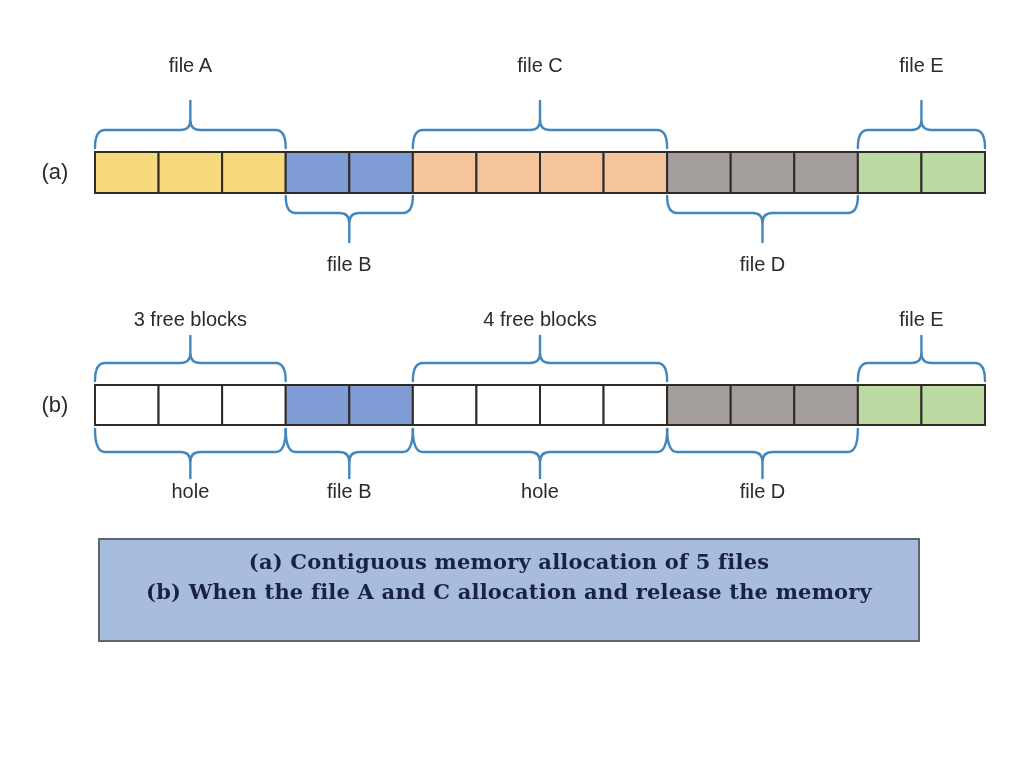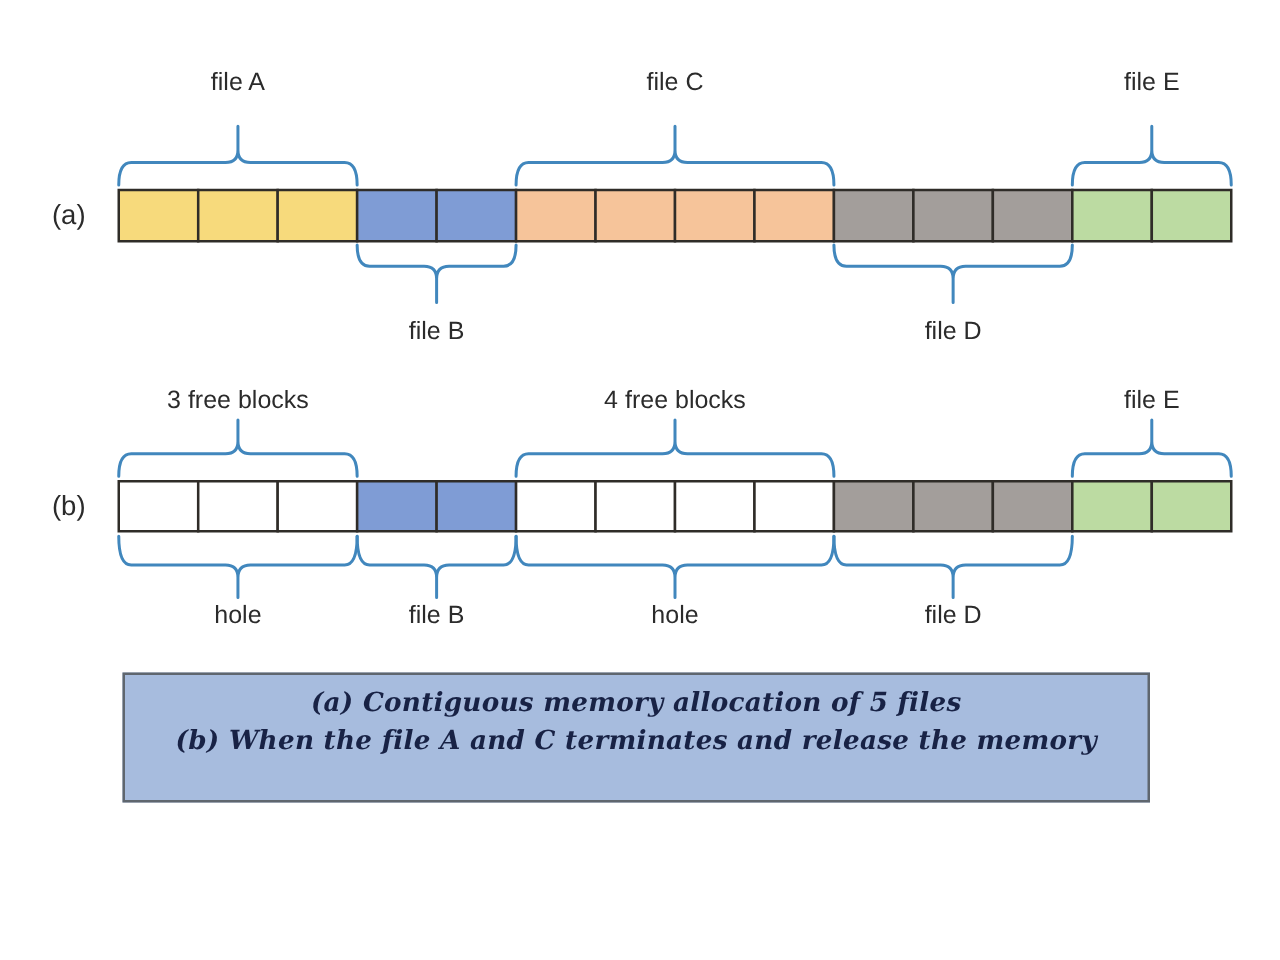--- a/index.html
+++ b/index.html
@@ -20,21 +20,20 @@
   }
   .caption-box {
     position: absolute;
     left: 98px; top: 538px;
     width: 822px; height: 104px;
     box-sizing: border-box;
     background: #a7bcde;
     border: 2px solid #5f666e;
     padding-top: 7px;
     text-align: center;
-    font-style: italic;
   }
   .caption-line {
     font-family: "DejaVu Serif", serif;
     font-weight: 600;
     font-size: 21px;
     line-height: 30px;
     color: #182245;
     letter-spacing: 0.2px;
     white-space: nowrap;
   }
@@ -106,16 +105,16 @@
       <path d="M 285.7142857142857 429 Q 285.7142857142857 452 295.7142857142857 452 L 339.2857142857143 452 Q 349.2857142857143 452 349.2857142857143 462 L 349.2857142857143 478 L 349.2857142857143 462 Q 349.2857142857143 452 359.2857142857143 452 L 402.85714285714283 452 Q 412.85714285714283 452 412.85714285714283 429" fill="none" stroke="#4187bd" stroke-width="2.4" stroke-linecap="round" stroke-linejoin="round"></path>
       <text x="349.2857142857143" y="493" text-anchor="middle" dominant-baseline="middle" class="block-label" fill="#2b2b2b">file B</text>
       <path d="M 412.85714285714283 429 Q 412.85714285714283 452 422.85714285714283 452 L 530 452 Q 540 452 540 462 L 540 478 L 540 462 Q 540 452 550 452 L 657.1428571428571 452 Q 667.1428571428571 452 667.1428571428571 429" fill="none" stroke="#4187bd" stroke-width="2.4" stroke-linecap="round" stroke-linejoin="round"></path>
       <text x="540" y="493" text-anchor="middle" dominant-baseline="middle" class="block-label" fill="#8e4fa8">hole</text>
       <path d="M 667.1428571428571 429 Q 667.1428571428571 452 677.1428571428571 452 L 752.5 452 Q 762.5 452 762.5 462 L 762.5 478 L 762.5 462 Q 762.5 452 772.5 452 L 847.8571428571429 452 Q 857.8571428571429 452 857.8571428571429 429" fill="none" stroke="#4187bd" stroke-width="2.4" stroke-linecap="round" stroke-linejoin="round"></path>
       <text x="762.5" y="493" text-anchor="middle" dominant-baseline="middle" class="block-label" fill="#2b2b2b">file D</text>
     </svg>
 
   <div class="caption-box">
     <div class="caption-line">(a) Contiguous memory allocation of 5 files</div>
-    <div class="caption-line">(b) When the file A and C terminates and release the memory</div>
+    <div class="caption-line">(b) When the file A and C allocation and release the memory</div>
   </div>
 
 </div>
 
 </body></html>

